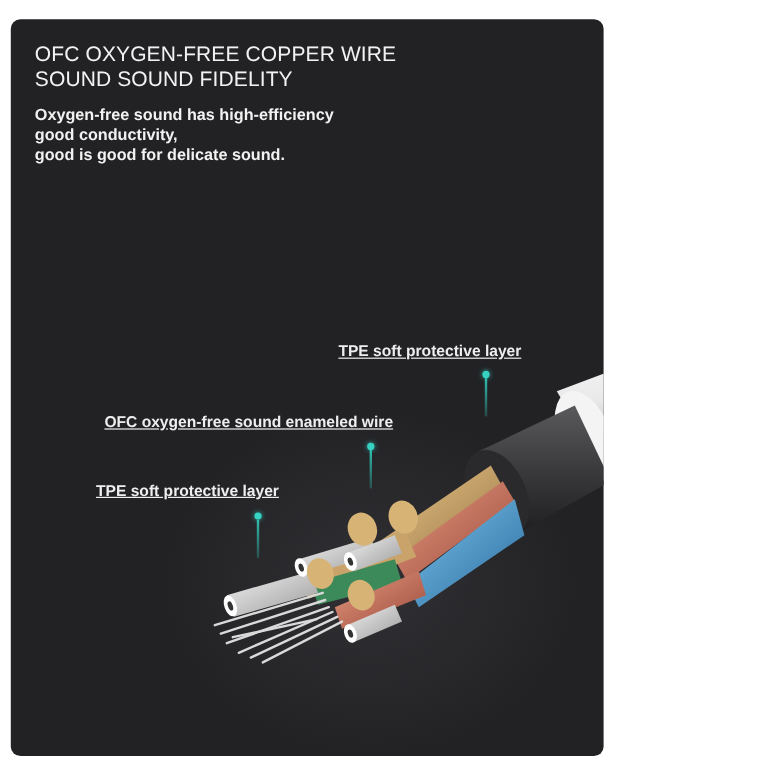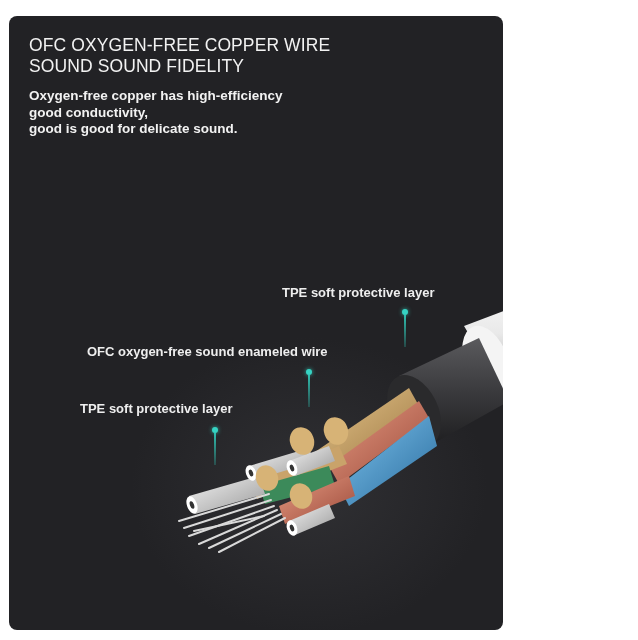--- a/index.html
+++ b/index.html
@@ -6,39 +6,39 @@
   body { width:638px; height:640px; background:#ffffff; position:relative; overflow:hidden;
          font-family:"Liberation Sans", "DejaVu Sans", sans-serif; }
   .panel { position:absolute; left:9px; top:16px; width:494px; height:614px;
            background:#222225; border-radius:8px; overflow:hidden; }
   .glow { position:absolute; left:120px; top:320px; width:360px; height:300px;
           background:radial-gradient(ellipse at center, rgba(60,60,64,0.55) 0%, rgba(34,34,37,0) 70%); }
   .title { position:absolute; left:20px; top:19px; color:#f2f2f2; font-size:17.5px; line-height:21px;
            letter-spacing:0.1px; font-weight:400; }
   .subtitle { position:absolute; left:20px; top:72px; color:#f2f2f2; font-size:13.5px; line-height:16.5px;
               font-weight:700; }
-  .label { position:absolute; color:#eeeeee; font-size:13px; font-weight:700; white-space:nowrap; }
+  .label { position:absolute; color:#eeeeee; font-size:13px; font-weight:700; white-space:nowrap;text-decoration:underline; }
   .pin { position:absolute; width:2px; background:linear-gradient(#2fbfb0, rgba(47,191,176,0.25)); }
   .dot { position:absolute; width:6px; height:6px; border-radius:50%; background:#36d3c3;
          box-shadow:0 0 4px rgba(54,211,195,0.8); }
   svg.cable { position:absolute; left:0; top:0; }
 </style>
 </head>
 <body>
 
 <div class="panel">
   <div class="glow"></div>
 
   <div class="title">
     <div>OFC OXYGEN-FREE COPPER WIRE</div>
     <div>SOUND SOUND FIDELITY</div>
   </div>
 
   <div class="subtitle">
-    <div>Oxygen-free copper has high-efficiency</div>
+    <div>Oxygen-free sound has high-efficiency</div>
     <div>good conductivity,</div>
     <div>good is good for delicate sound.</div>
   </div>
 
   <svg class="cable" width="614" height="614" viewBox="0 0 614 614">
     <defs>
       <linearGradient id="whiteJ" x1="0" y1="0" x2="0" y2="1">
         <stop offset="0" stop-color="#ffffff"></stop>
         <stop offset="0.5" stop-color="#e9e9e9"></stop>
         <stop offset="1" stop-color="#9a9a9a"></stop>

